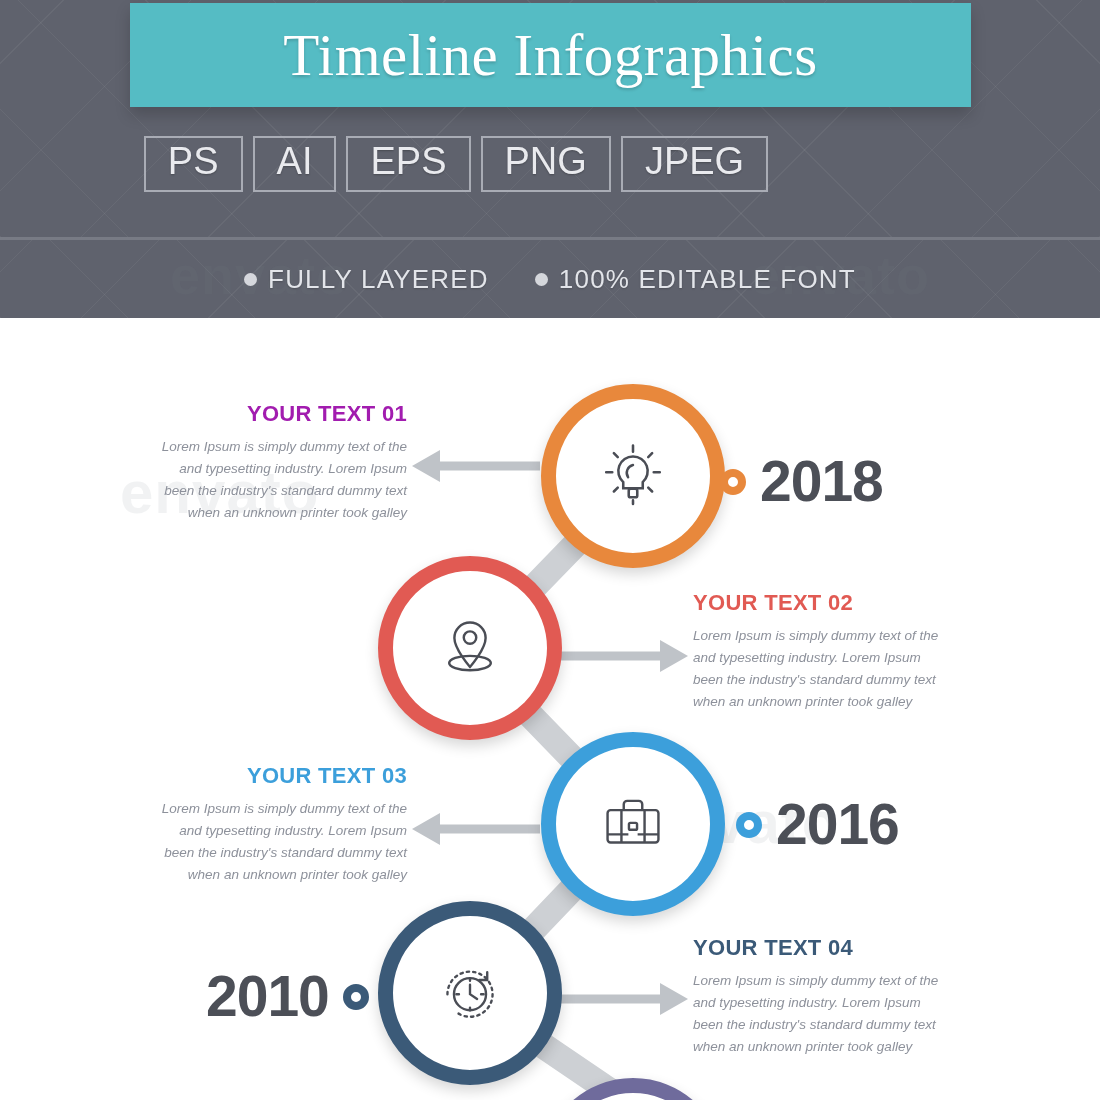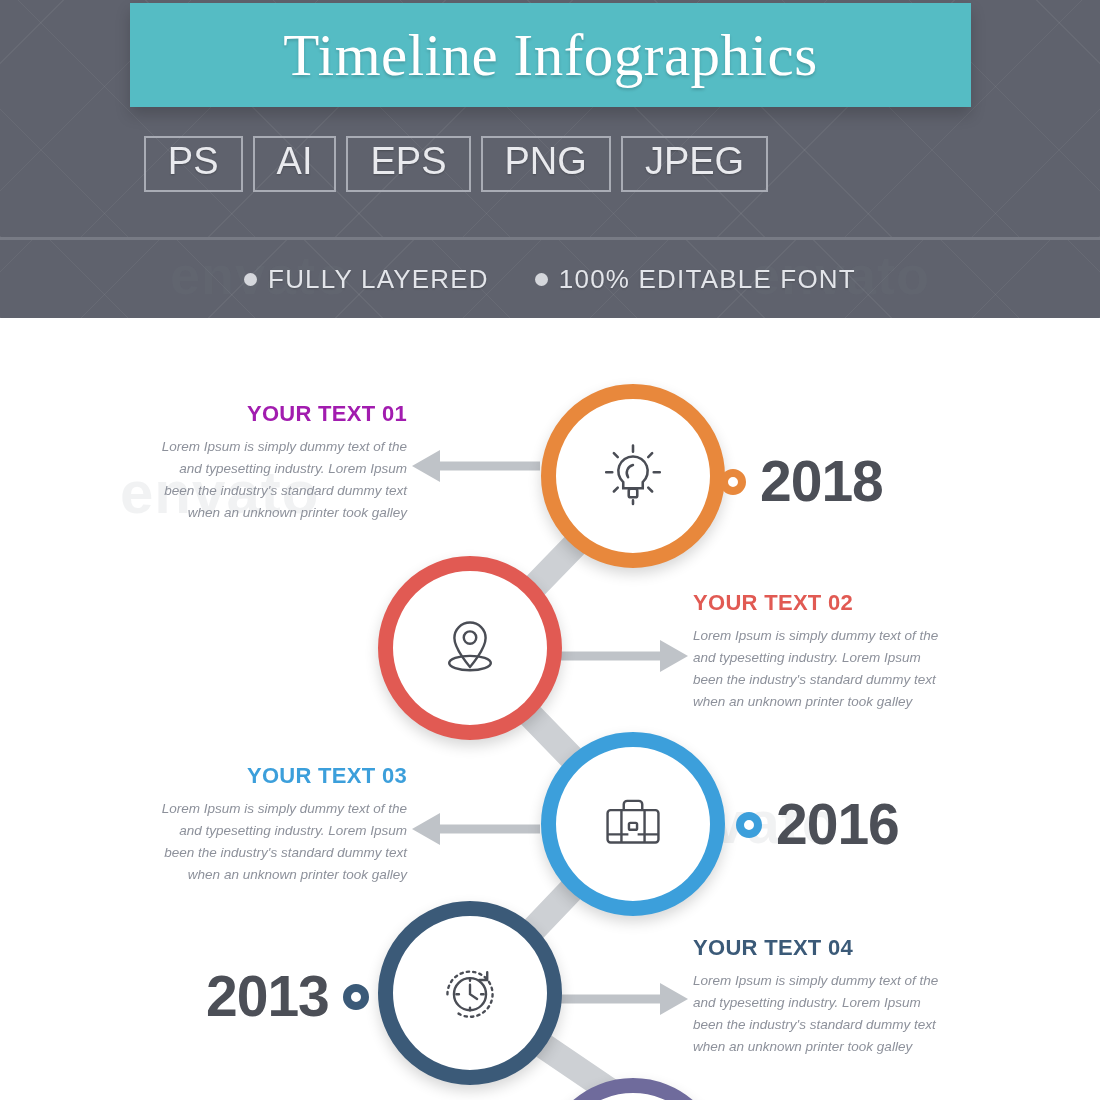--- a/index.html
+++ b/index.html
@@ -243,21 +243,21 @@
       </g>
     </svg>
   </div>
 
   <div class="year-group" style="left:736px; top:478px;">
     <span class="year-dot" style="border-color:#3c9fdb;"></span>
     <span class="year-num">2016</span>
   </div>
 
   <div class="year-group" style="left:206px; top:650px;">
-    <span class="year-num">2013</span>
+    <span class="year-num">2010</span>
     <span class="year-dot" style="border-color:#3b5a78;"></span>
   </div>
 
   <div class="circle" style="left:378px; top:583px; width:184px; height:184px; border:15px solid #3b5a78;">
     <svg width="76" height="76" viewBox="0 0 64 64">
       <g fill="none" stroke="#4a4d55" stroke-width="2" stroke-linecap="round">
         <circle cx="32" cy="33" r="13.5"></circle>
         <path d="M32 25v8l6 4"></path>
         <path d="M32 33m0 0"></path>
         <path d="M13 33a19 19 0 1 1 7.6 15.2" stroke-dasharray="2 3.4"></path>

